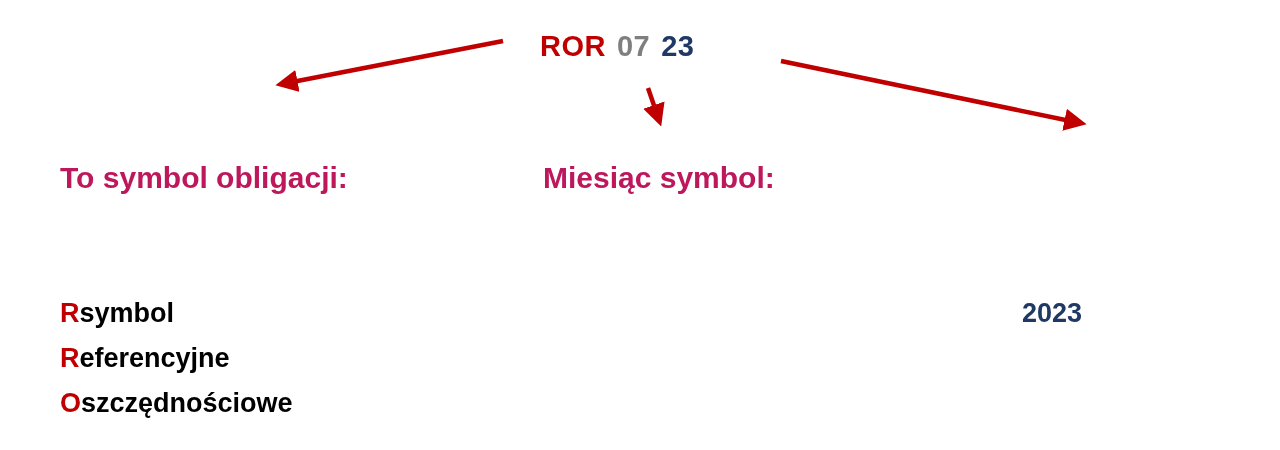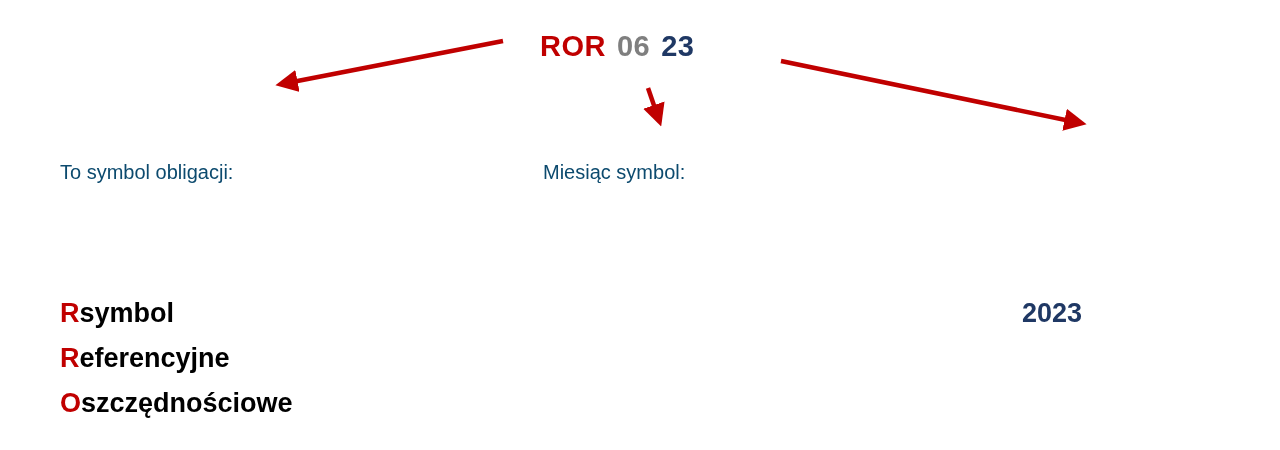--- a/index.html
+++ b/index.html
@@ -38,23 +38,23 @@
     pointer-events: none;
   }
 
   .col1 { left: 60px; }
   .col2 { left: 543px; }
   .col3 { left: 1022px; }
 
   .heading {
     position: absolute;
     top: 161px;
-    font-size: 20px;
-    font-weight: normal;
-    color: #0c4a6e;
+    font-size: 30px;
+    font-weight: bold;
+    color: #be185d;
     white-space: nowrap;
   }
 
   .value {
     position: absolute;
     top: 291px;
     font-size: 27px;
     font-weight: bold;
     line-height: 45px;
     white-space: nowrap;
@@ -62,21 +62,21 @@
 
   .value .rest { color: #000000; }
 </style>
 </head>
 <body>
 
 <div class="canvas">
 
   <div class="bond-code">
     <span class="red">ROR</span>
-    <span class="gray">06</span>
+    <span class="gray">07</span>
     <span class="navy">23</span>
   </div>
 
   <svg class="arrows-layer" viewBox="0 0 1280 170" xmlns="http://www.w3.org/2000/svg" aria-hidden="true">
     <defs>
       <marker id="ah" viewBox="0 0 10 10" refX="7" refY="5" markerWidth="5" markerHeight="5" orient="auto">
         <path d="M 0 0 L 10 5 L 0 10 z" fill="#C00000"></path>
       </marker>
     </defs>
     <line x1="503" y1="41" x2="282" y2="84" stroke="#C00000" stroke-width="4.5" marker-end="url(#ah)"></line>

